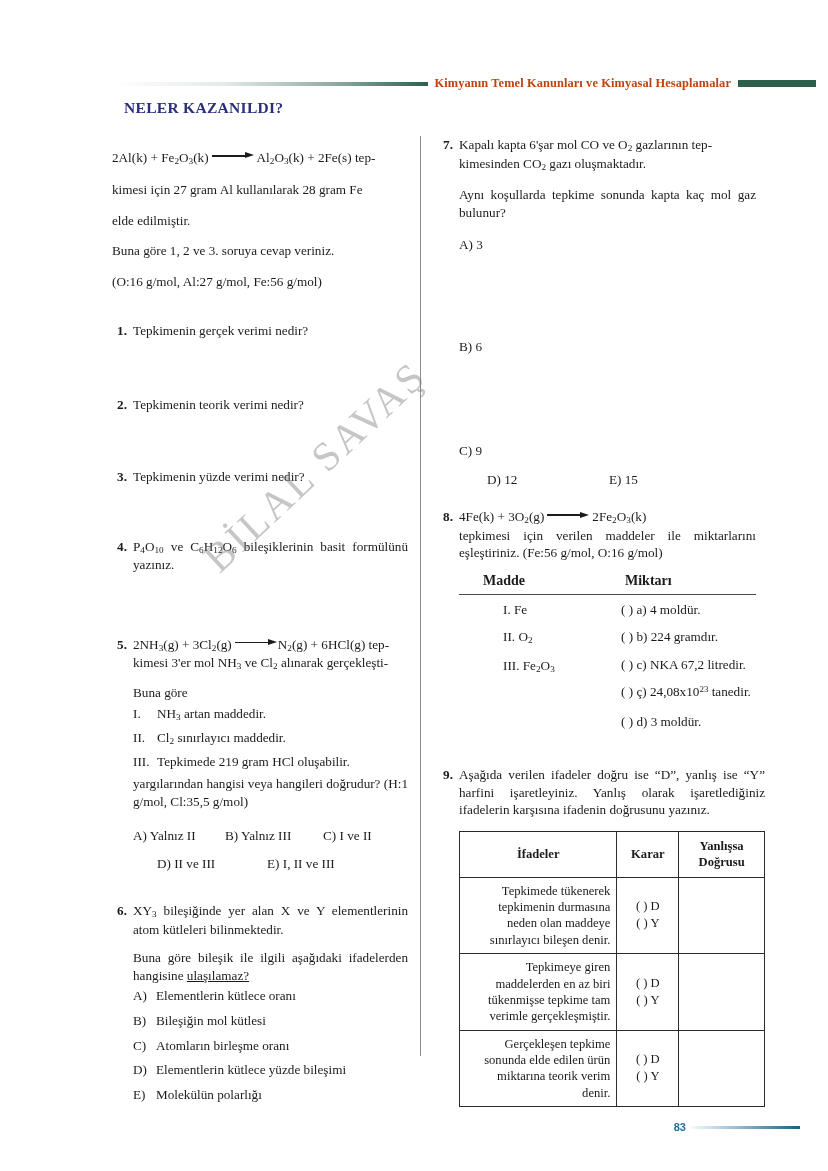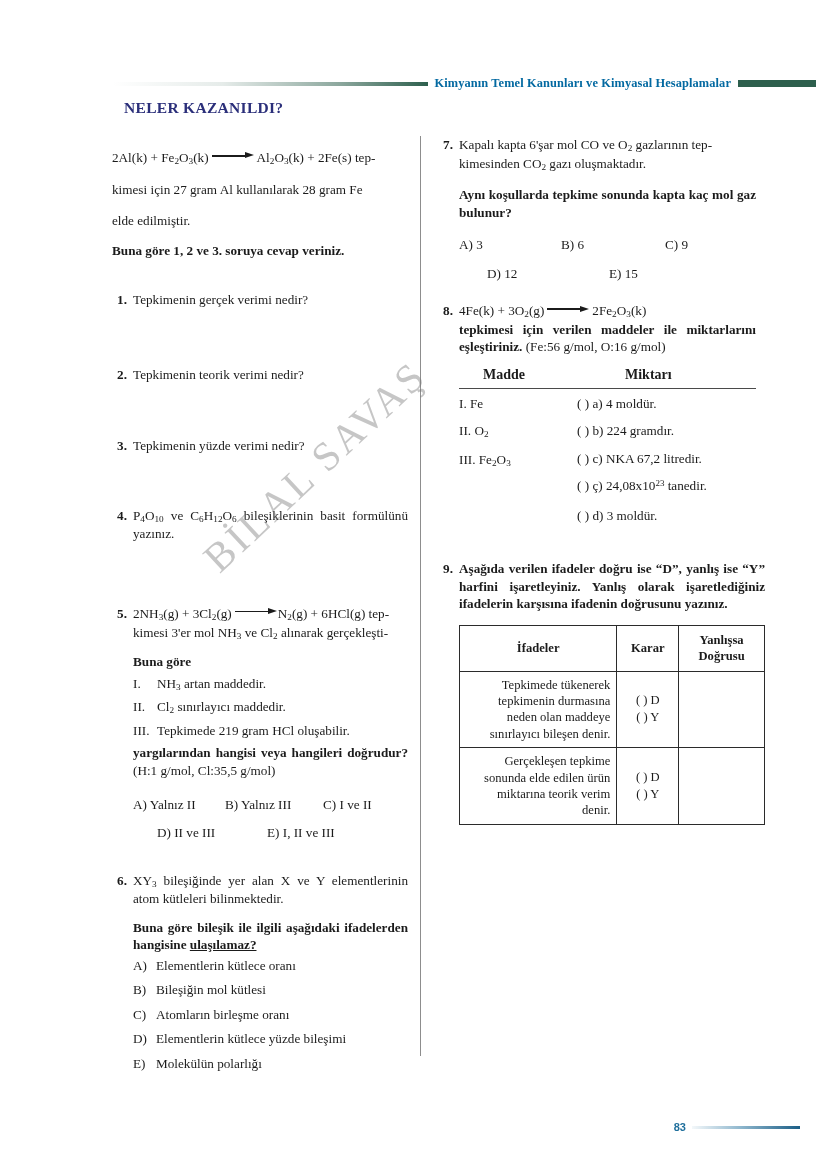--- a/index.html
+++ b/index.html
@@ -35,21 +35,21 @@
     flex: 1 1 auto;
     height: 4px;
     background: linear-gradient(to right, rgba(45,95,77,0) 0%, rgba(45,95,77,0.12) 35%, rgba(45,95,77,0.55) 72%, #2d5f4d 100%);
     margin-right: 7px;
     margin-top: 2px;
   }
   .header-title {
     font-family: "Liberation Serif", "DejaVu Serif", serif;
     font-weight: bold;
     font-size: 12.4px;
-    color: #0369a1;
+    color: #c2410c;
     white-space: nowrap;
     letter-spacing: 0.1px;
   }
   .header-rule-right {
     width: 78px;
     height: 7px;
     background: #2d5f4d;
     margin-left: 7px;
     margin-top: 1px;
   }
@@ -113,21 +113,21 @@
     width: 21px;
     flex: 0 0 21px;
     text-align: right;
     padding-right: 6px;
     font-size: 13.2px;
   }
   .q-body { flex: 1 1 auto; }
   .q-body p { margin: 0; }
 
   .justify { text-align: justify; text-align-last: left; }
-  .b { font-weight: bold; }
+  .b { font-weight: normal; }
   .u { text-decoration: underline; }
   sub { font-size: 0.7em; vertical-align: -0.25em; }
   sup { font-size: 0.68em; vertical-align: 0.45em; }
 
   .arrow {
     display: inline-block;
     position: relative;
     width: 42px;
     height: 8px;
     margin: 0 3px;
@@ -180,21 +180,21 @@
   .match-head .mh1 { flex: 0 0 118px; padding-left: 24px; }
   .match-head .mh2 { flex: 1 1 auto; padding-left: 48px; }
   .match-rule {
     height: 1px;
     background: #4a4a4a;
     margin-bottom: 6px;
   }
   .match-body { display: flex; }
   .match-left { flex: 0 0 118px; }
   .match-right { flex: 1 1 auto; }
-  .match-left div, .match-right div { margin-bottom: 10px; white-space: nowrap; }
+  .match-left div, .match-right div { margin-bottom: 10px; white-space: nowrap; margin-left: 44px; }
 
   
   table.dy {
     border-collapse: collapse;
     width: 306px;
     margin-top: 12px;
     font-size: 12.6px;
     line-height: 1.3;
   }
   table.dy th, table.dy td {
@@ -256,20 +256,21 @@
 
   <div class="col col-left">
 
     <div>
       <p class="justify">
         <span>2Al(k) + Fe</span><sub>2</sub><span>O</span><sub>3</sub><span>(k)</span><span class="arrow"></span><span>Al</span><sub>2</sub><span>O</span><sub>3</sub><span>(k) + 2Fe(s) tep-</span>
       </p>
       <p>kimesi için 27 gram Al kullanılarak 28 gram Fe</p>
       <p>elde edilmiştir.</p>
       <p class="b" style="margin-top:5px;">Buna göre 1, 2 ve 3. soruya cevap veriniz.</p>
+      <p>(O:16 g/mol, Al:27 g/mol, Fe:56 g/mol)</p>
     </div>
 
     <div class="spacer-md"></div>
 
     <div class="q">
       <div class="q-num">1.</div>
       <div class="q-body">
           <p>Tepkimenin gerçek verimi nedir?</p>
         </div>
     </div>
@@ -392,21 +393,21 @@
       <div class="q-num">7.</div>
       <div class="q-body">
         <p class="justify">
           <span>Kapalı kapta 6'şar mol CO ve O</span><sub>2</sub><span> gazlarının tep-</span>
         </p>
         <p>
           <span>kimesinden CO</span><sub>2</sub><span> gazı oluşmaktadır.</span>
         </p>
         <p class="justify b" style="margin-top:13px;">Aynı koşullarda tepkime sonunda kapta kaç mol gaz bulunur?</p>
 
-        <div class="opt-row" style="margin-top:15px;">
+        <div class="opt-row" style="margin-top:15px;flex-direction:column;">
           <span class="opt" style="flex:0 0 102px;">A) 3</span>
           <span class="opt" style="flex:0 0 104px;">B) 6</span>
           <span class="opt">C) 9</span>
         </div>
         <div class="opt-row" style="margin-top:11px; padding-left:28px;">
           <span class="opt" style="flex:0 0 122px;">D) 12</span>
           <span class="opt">E) 15</span>
         </div>
       </div>
     </div>
@@ -468,20 +469,28 @@
           <tbody>
             <tr>
               <td class="stmt">Tepkimede tükenerek tepkimenin durmasına neden olan maddeye sınırlayıcı bileşen denir.</td>
               <td class="karar-cell">
                 <span>(  ) D</span><br>
                 <span>(  ) Y</span>
               </td>
               <td></td>
             </tr>
             <tr>
+              <td class="stmt">Tepkimeye giren maddelerden en az biri tükenmişse tepkime tam verimle gerçekleşmiştir.</td>
+              <td class="karar-cell">
+                <span>(  ) D</span><br>
+                <span>(  ) Y</span>
+              </td>
+              <td></td>
+            </tr>
+            <tr>
               <td class="stmt">Gerçekleşen tepkime sonunda elde edilen ürün miktarına teorik verim denir.</td>
               <td class="karar-cell">
                 <span>(  ) D</span><br>
                 <span>(  ) Y</span>
               </td>
               <td></td>
             </tr>
           </tbody>
         </table>
       </div>

